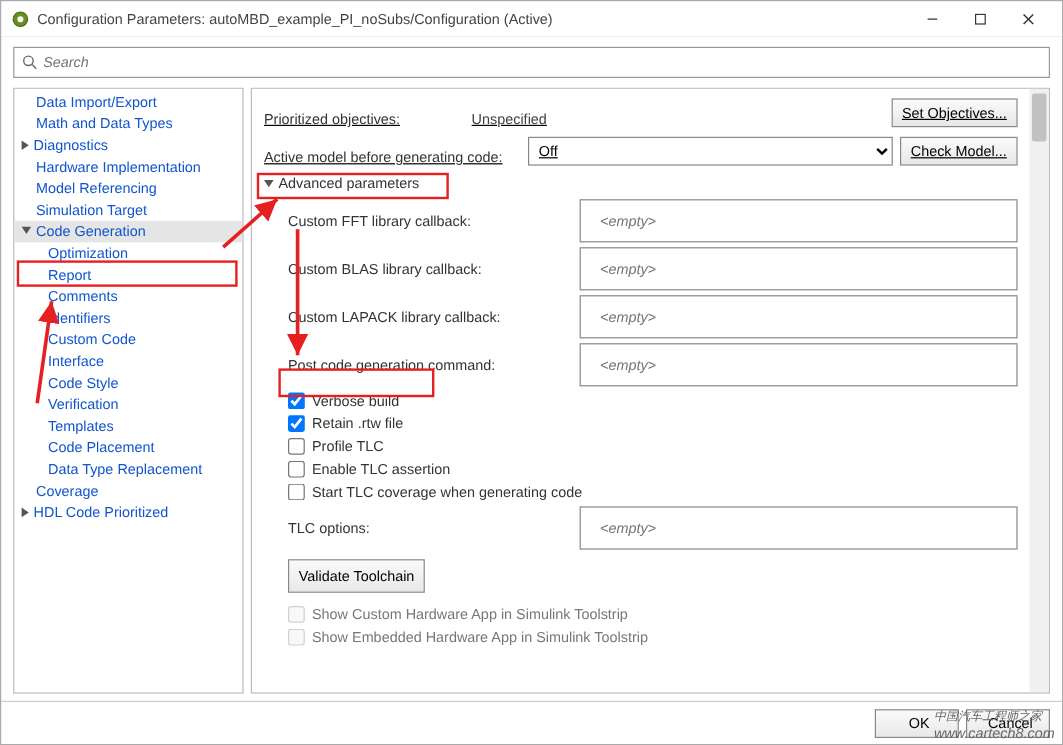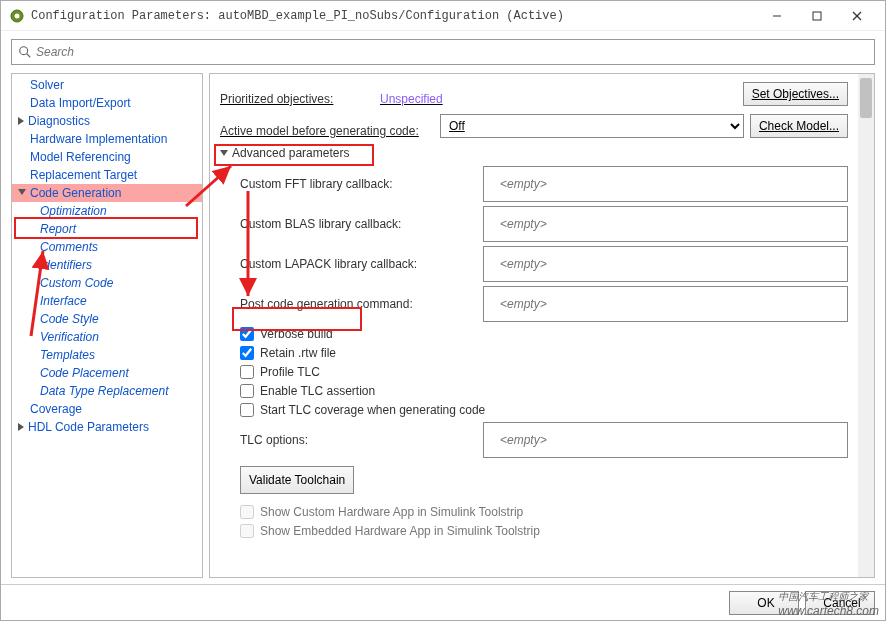--- a/index.html
+++ b/index.html
@@ -1,41 +1,41 @@
 <!DOCTYPE html>
 <html><head>
 <meta charset="utf-8">
 <style>
 * { box-sizing: border-box; margin: 0; padding: 0; font-family: "Segoe UI", Arial, sans-serif; font-size: 12px; }
 body { background: #fff; }
 .window { width: 886px; height: 621px; border: 1px solid #aaa; display: flex; flex-direction: column; position: relative; }
 .titlebar { height: 30px; display: flex; align-items: center; padding: 0 8px; border-bottom: 1px solid #eee; }
 .titlebar .app-icon { width: 16px; height: 16px; margin-right: 6px; }
-.titlebar .title { flex: 1; color: #444; font-family: Liberation Mono, monospace; }
+.titlebar .title { flex: 1; color: #444; }
 .titlebar .winbtn { width: 40px; height: 28px; display: flex; align-items: center; justify-content: center; color: #444; }
 .winbtn svg { width: 10px; height: 10px; }
 .searchbar { margin: 8px 10px; border: 1px solid #999; height: 26px; display: flex; align-items: center; padding: 0 6px; }
 .searchbar svg { width: 14px; height: 14px; color: #666; margin-right: 4px; }
 .searchbar input { border: none; outline: none; flex: 1; font-style: italic; color: #888; }
 .body { flex: 1; display: flex; padding: 0 10px 6px 10px; overflow: hidden; }
 .sidebar { width: 192px; border: 1px solid #bbb; margin-right: 6px; overflow-y: auto; padding: 2px 0; position: relative; }
 .sidebar-item { padding: 2px 4px 2px 18px; color: #1155cc; cursor: default; white-space: nowrap; }
-.sidebar-item.level1 { padding-left: 28px; font-style: italic; }
+.sidebar-item.level1 { padding-left: 28px; }
 .sidebar-item.expanded::before, .sidebar-item.collapsed::before { content: ""; display: inline-block; width: 0; height: 0; margin-left: -12px; margin-right: 4px; }
 .sidebar-item.expanded::before { border-left: 4px solid transparent; border-right: 4px solid transparent; border-top: 6px solid #555; vertical-align: 2px; }
 .sidebar-item.collapsed::before { border-top: 4px solid transparent; border-bottom: 4px solid transparent; border-left: 6px solid #555; vertical-align: 0; }
-.sidebar-item.active { background: #fca5a5; }
+.sidebar-item.active { background: #e5e5e5; }
 .redbox { position: absolute; border: 2px solid #e62020; pointer-events: none; }
 .content { flex: 1; border: 1px solid #bbb; position: relative; overflow: hidden; }
 .content-scroll { position: absolute; inset: 0 16px 0 0; overflow-y: auto; padding: 8px 10px; }
 .scrollbar-gutter { position: absolute; right: 0; top: 0; bottom: 0; width: 16px; background: #f0f0f0; }
 .scroll-thumb { position: absolute; left: 2px; right: 2px; top: 4px; height: 40px; background: #c1c1c1; border-radius: 2px; }
 .toprow { display: flex; align-items: flex-end; margin-bottom: 8px; text-decoration: underline; }
 .toprow .lab { color: #333; min-width: 160px; }
-.toprow .val { flex: 1; color: #8b5cf6; }
+.toprow .val { flex: 1; color: #404040; margin-left: 13px; }
 .toprow select { flex: 1; height: 24px; border: 1px solid #888; background: #fff; padding: 0 4px; }
 .btn { height: 24px; padding: 0 8px; border: 1px solid #888; background: linear-gradient(#fafafa,#e8e8e8); cursor: default; margin-left: 6px; }
 .section-header { display: flex; align-items: center; color: #333; margin: 8px 0 6px 0; position: relative; }
 .section-header::before { content: ""; width: 0; height: 0; border-left: 4px solid transparent; border-right: 4px solid transparent; border-top: 6px solid #555; margin-right: 4px; }
 .formrow { display: flex; align-items: center; margin: 4px 0 4px 20px; }
 .formrow .flabel { width: 195px; color: #333; }
 .formrow input[type=text] { flex: 1; height: 36px; border: 1px solid #888; padding: 0 16px; font-style: italic; color: #888; margin-left: 48px; }
 .chkrow { display: flex; align-items: center; margin: 5px 0 5px 20px; color: #333; }
 .chkrow input[type=checkbox] { width: 14px; height: 14px; margin-right: 6px; }
 .chkrow.disabled { color: #777; }
@@ -79,40 +79,40 @@
   <div class="searchbar">
     <svg viewBox="0 0 16 16">
         <circle cx="6.5" cy="6.5" r="4.5" fill="none" stroke="#666" stroke-width="1.3"></circle>
         <line x1="10" y1="10" x2="14" y2="14" stroke="#666" stroke-width="1.3"></line>
       </svg>
     <input type="text" placeholder="Search" style="">
   </div>
 
   <div class="body">
     <div class="sidebar">
-      <div class="sidebar-item">Solver</div>
       <div class="sidebar-item">Data Import/Export</div>
+      <div class="sidebar-item">Math and Data Types</div>
       <div class="sidebar-item collapsed">Diagnostics</div>
       <div class="sidebar-item">Hardware Implementation</div>
       <div class="sidebar-item">Model Referencing</div>
-      <div class="sidebar-item">Replacement Target</div>
+      <div class="sidebar-item">Simulation Target</div>
       <div class="sidebar-item expanded active">Code Generation</div>
       <div class="sidebar-item level1">Optimization</div>
       <div class="sidebar-item level1">Report</div>
       <div class="sidebar-item level1">Comments</div>
       <div class="sidebar-item level1">Identifiers</div>
       <div class="sidebar-item level1">Custom Code</div>
       <div class="sidebar-item level1">Interface</div>
       <div class="sidebar-item level1">Code Style</div>
       <div class="sidebar-item level1">Verification</div>
       <div class="sidebar-item level1">Templates</div>
       <div class="sidebar-item level1">Code Placement</div>
       <div class="sidebar-item level1">Data Type Replacement</div>
       <div class="sidebar-item">Coverage</div>
-      <div class="sidebar-item collapsed">HDL Code Parameters</div>
+      <div class="sidebar-item collapsed">HDL Code Prioritized</div>
       <div class="redbox" style="left:2px; top:143px; width:184px; height:22px;"></div>
     </div>
 
     <div class="content">
       <div class="content-scroll">
         <div class="toprow">
           <span class="lab">Prioritized objectives:</span>
           <span class="val">Unspecified</span>
           <button class="btn">Set Objectives...</button>
         </div>

